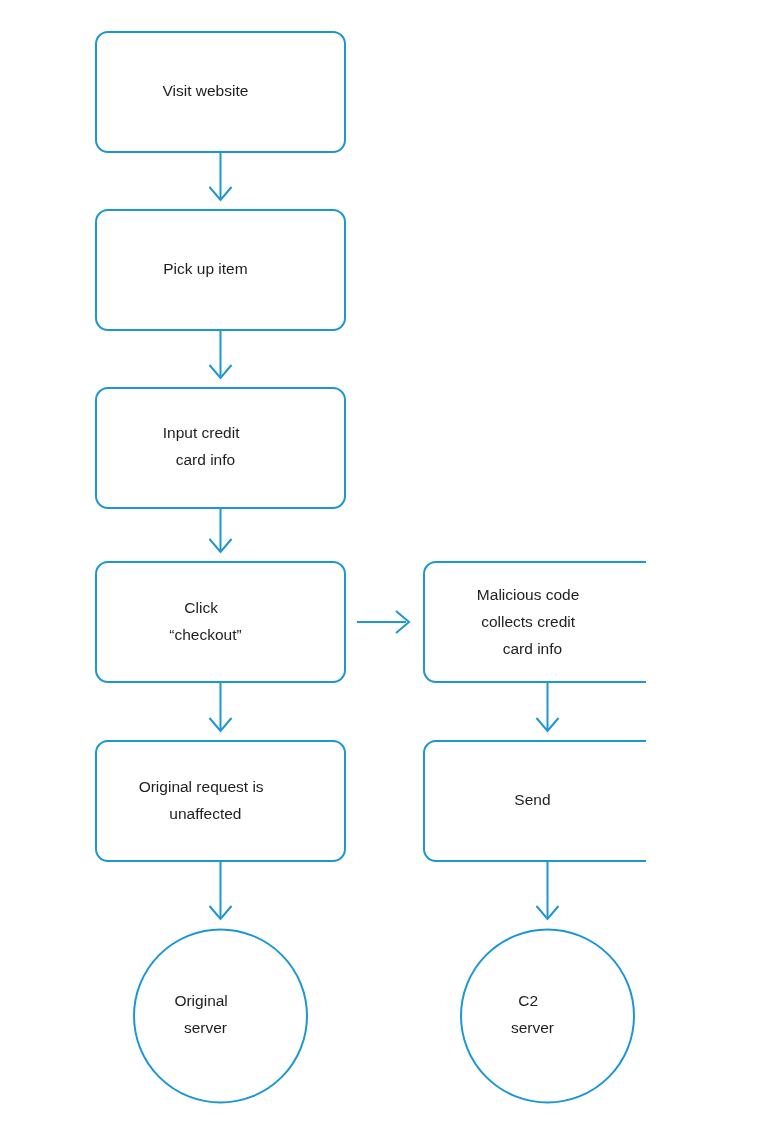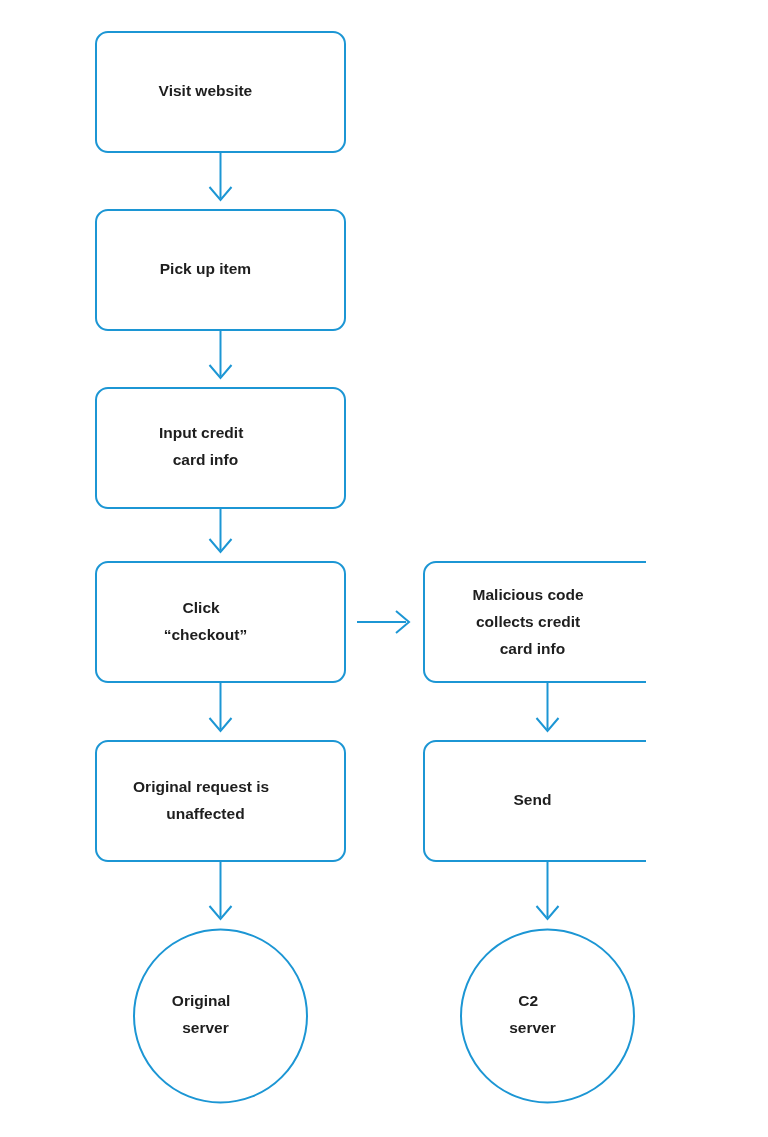--- a/index.html
+++ b/index.html
@@ -10,21 +10,20 @@
   }
   body {
     font-family: "Liberation Sans", "DejaVu Sans", sans-serif;
   }
   #canvas {
     position: relative;
     width: 646px;
     height: 1137px;
     background: #ffffff;
     overflow: hidden;
-    font-weight: bold;
   }
   #diagram-svg {
     position: absolute;
     left: 0;
     top: 0;
     width: 768px;
     height: 1137px;
     display: block;
   }
   .node-shape {

